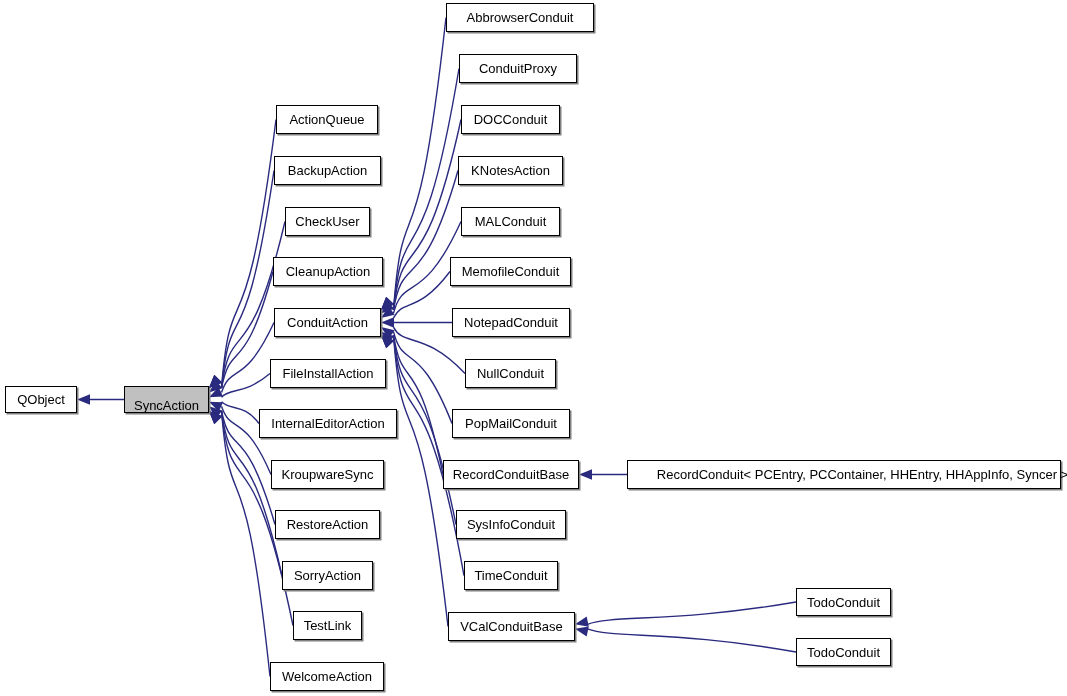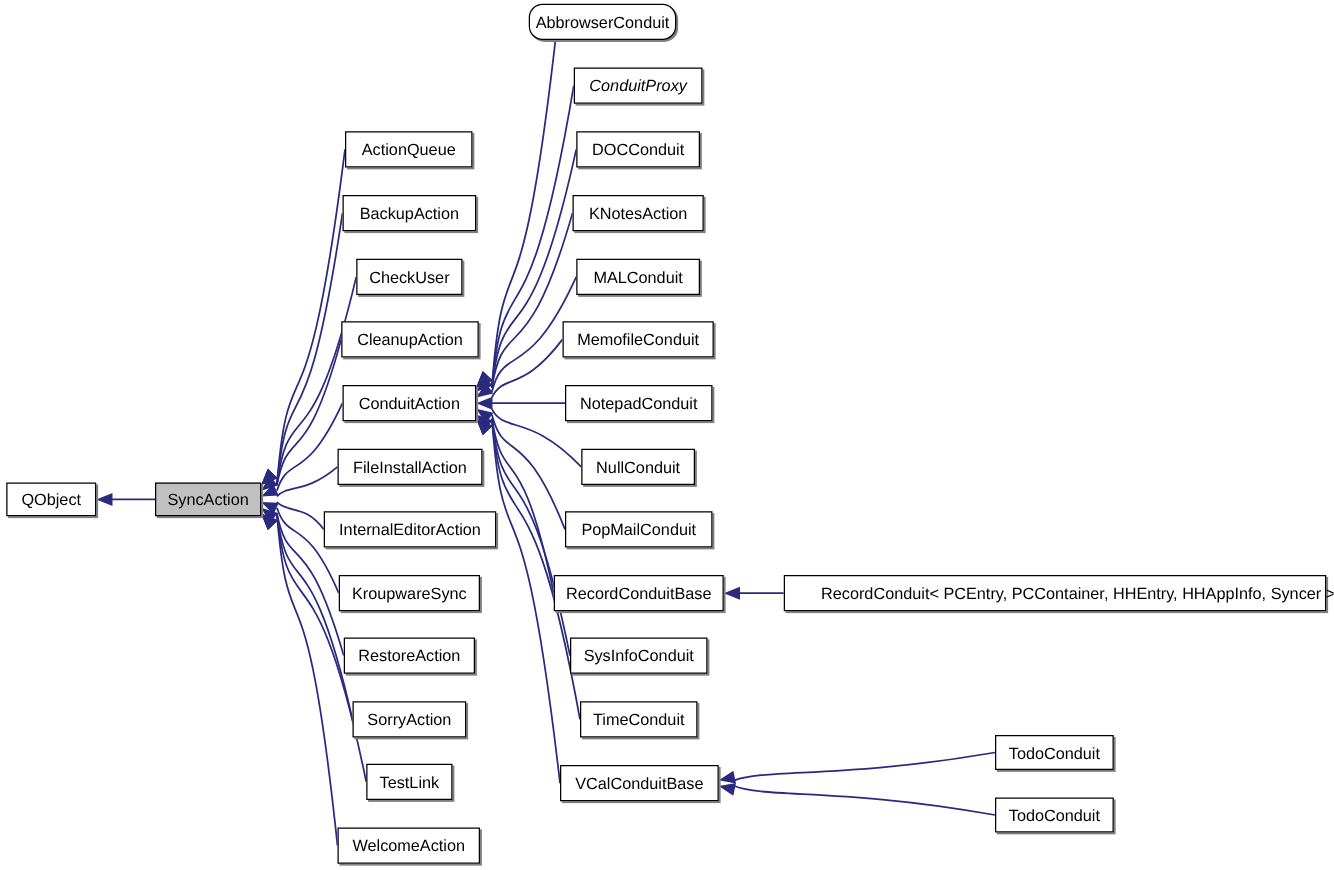--- a/index.html
+++ b/index.html
@@ -32,20 +32,21 @@
     font-size: 13px;
     line-height: 1;
     display: flex;
     align-items: center;
     justify-content: center;
     white-space: nowrap;
     box-shadow: 1.5px 1.5px 0 0 #808080;
   }
   .node.highlight {
     background: #c0c0c0;
+    align-items: flex-end;
   }
   .node-label {
     display: block;
     padding: 0 4px;
   }
 </style>
 </head>
 <body>
 
 <div id="diagram">
@@ -144,24 +145,24 @@
     </div>
     <div class="node" style="left: 282px; top: 561px; width: 91px; height: 29px;">
       <span class="node-label">SorryAction</span>
     </div>
     <div class="node" style="left: 293px; top: 611px; width: 69px; height: 29px;">
       <span class="node-label">TestLink</span>
     </div>
     <div class="node" style="left: 270px; top: 662px; width: 114px; height: 29px;">
       <span class="node-label">WelcomeAction</span>
     </div>
-    <div class="node" style="left: 423px; top: 3px; width: 118px; height: 29px; border-radius: 11px;">
+    <div class="node" style="left: 446px; top: 3px; width: 148px; height: 29px;">
       <span class="node-label">AbbrowserConduit</span>
     </div>
-    <div class="node" style="left: 459px; top: 54px; width: 103px; height: 29px; font-style: italic;">
+    <div class="node" style="left: 459px; top: 54px; width: 118px; height: 29px;">
       <span class="node-label">ConduitProxy</span>
     </div>
     <div class="node" style="left: 461px; top: 105px; width: 99px; height: 29px;">
       <span class="node-label">DOCConduit</span>
     </div>
     <div class="node" style="left: 458px; top: 156px; width: 105px; height: 29px;">
       <span class="node-label">KNotesAction</span>
     </div>
     <div class="node" style="left: 461px; top: 207px; width: 99px; height: 29px;">
       <span class="node-label">MALConduit</span>

